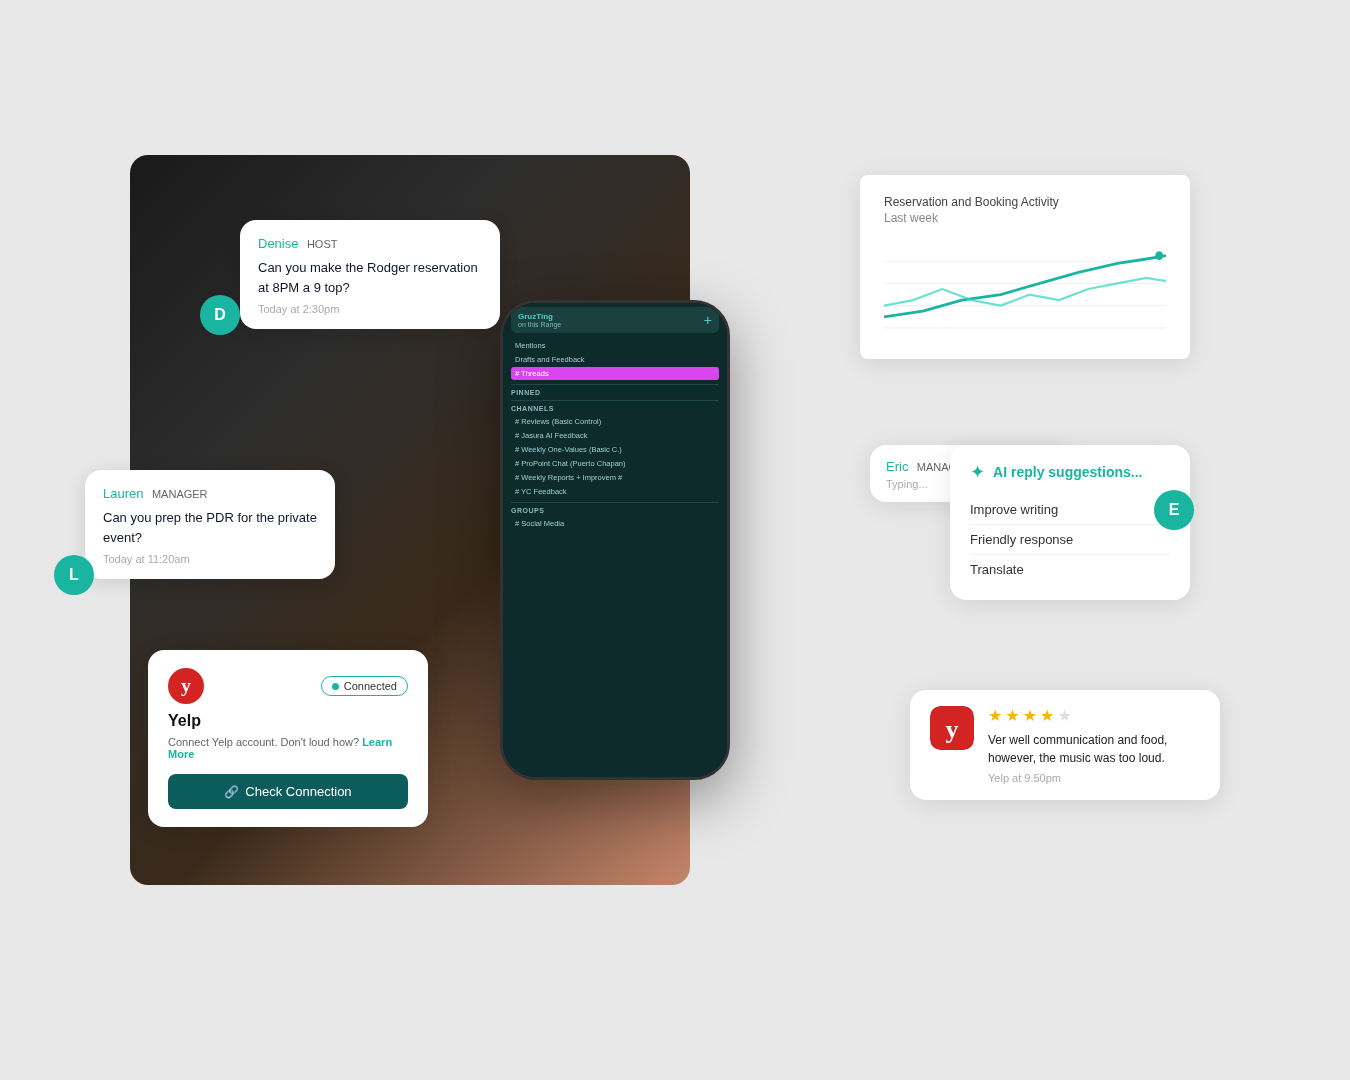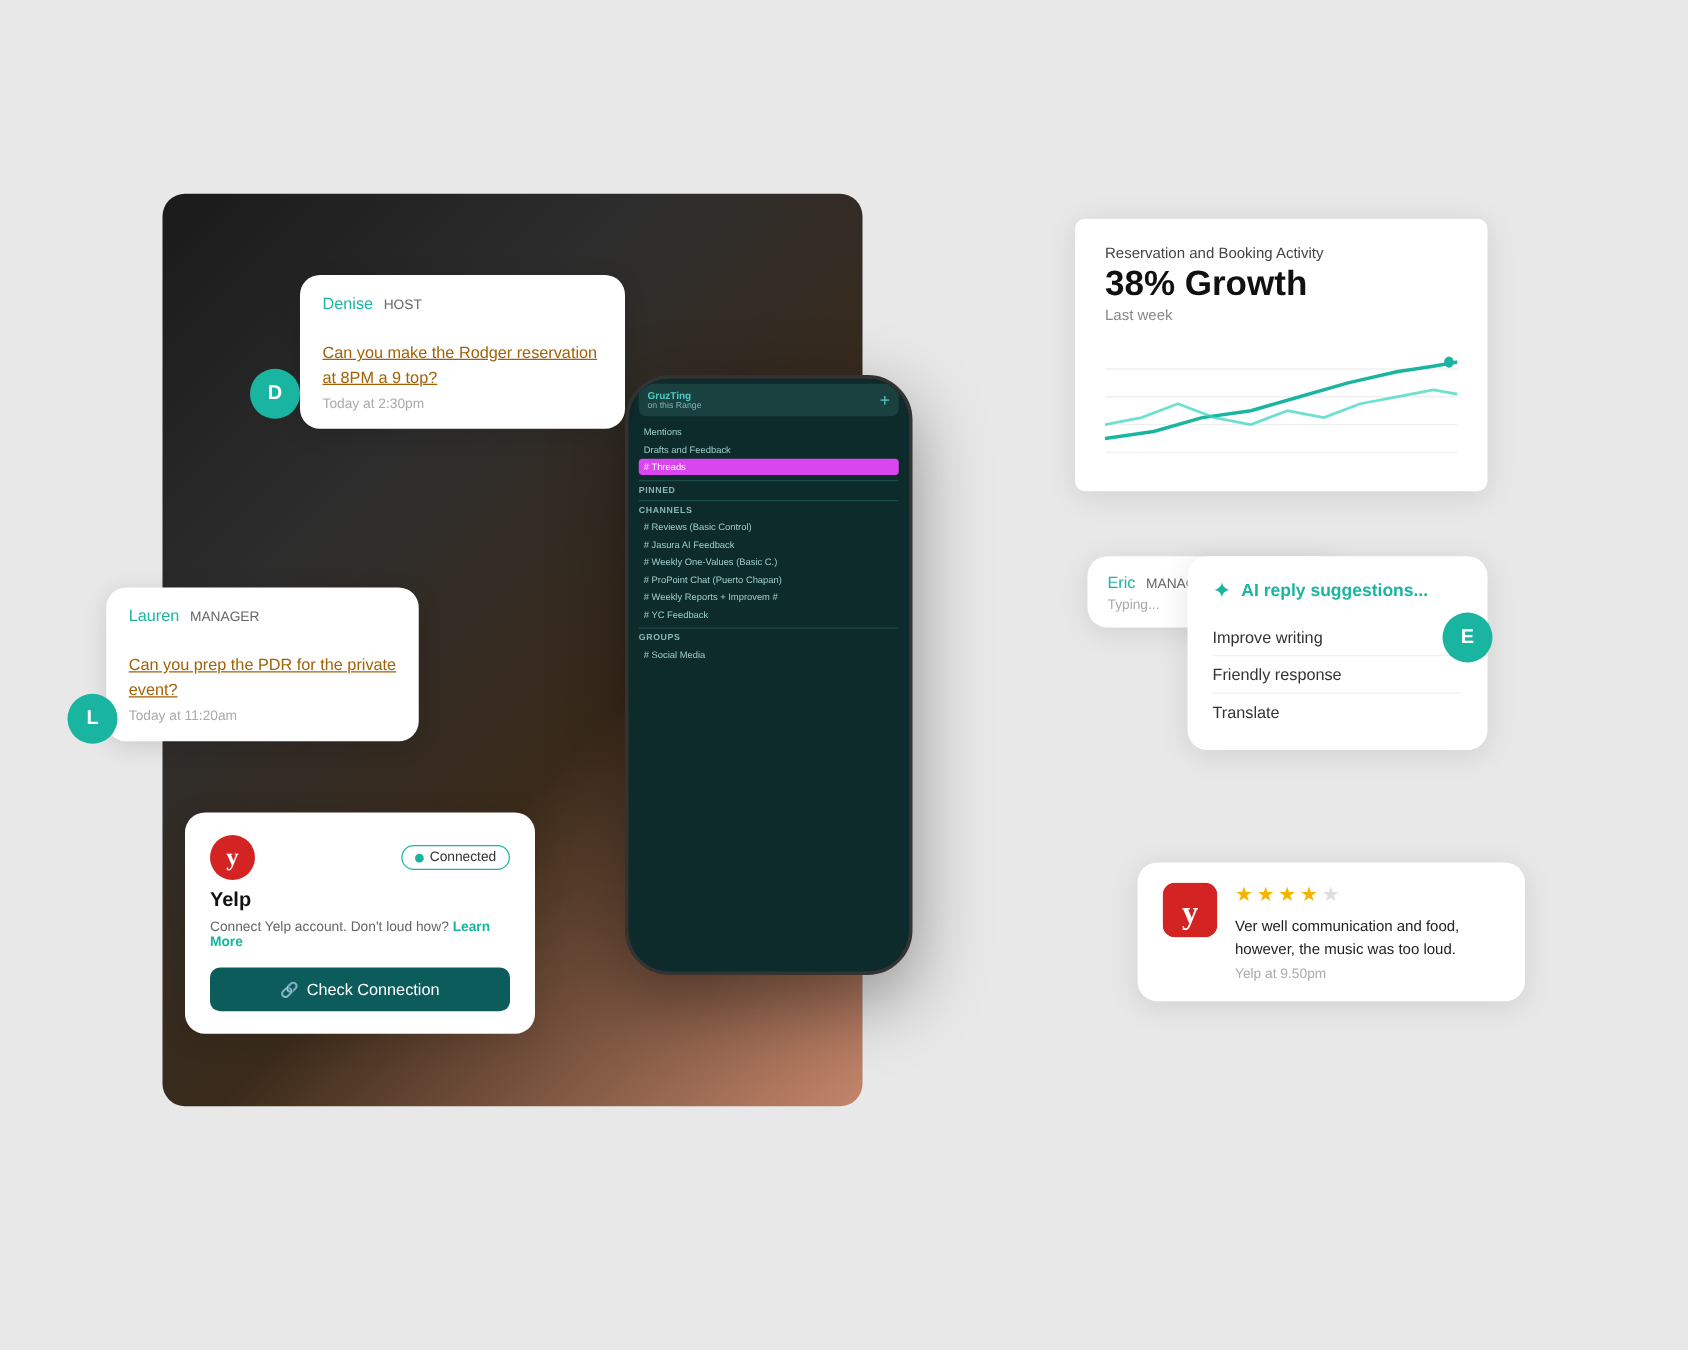--- a/index.html
+++ b/index.html
@@ -131,25 +131,24 @@
       font-weight: 400;
       font-size: 13px;
     }
     .sender-role {
       color: #666;
       font-size: 11px;
       font-weight: 500;
       margin-left: 4px;
     }
     .bubble-text {
-      color: #a16207;
+      color: #0f172a;
       font-size: 13px;
-      margin-top: 20px;
+      margin-top: 6px;
       line-height: 1.5;
-      text-decoration: underline;
     }
     .bubble-time {
       color: #aaa;
       font-size: 11px;
       margin-top: 6px;
     }
 
     
     .bubble-lauren {
       position: absolute;
@@ -486,21 +485,20 @@
     <a href="#">Learn More</a>
   </div>
   <button class="check-connection-btn">
     <span class="link-icon">🔗</span>
     <span>Check Connection</span>
   </button>
 </div>
 
 <div class="analytics-card">
   <div class="analytics-subtitle">Reservation and Booking Activity</div>
-  <div class="analytics-title">38% Growth</div>
   <div class="analytics-period">Last week</div>
   <div class="chart-area">
     <svg width="100%" height="100%" viewBox="0 0 290 90" preserveAspectRatio="none">
 
       <line x1="0" y1="20" x2="290" y2="20" stroke="#f0f0f0" stroke-width="1"></line>
       <line x1="0" y1="40" x2="290" y2="40" stroke="#f0f0f0" stroke-width="1"></line>
       <line x1="0" y1="60" x2="290" y2="60" stroke="#f0f0f0" stroke-width="1"></line>
       <line x1="0" y1="80" x2="290" y2="80" stroke="#f0f0f0" stroke-width="1"></line>
 
       <polyline points="0,70 40,65 80,55 120,50 160,40 200,30 240,22 270,18 290,15" fill="none" stroke="#1ab5a0" stroke-width="2.5" stroke-linejoin="round"></polyline>

